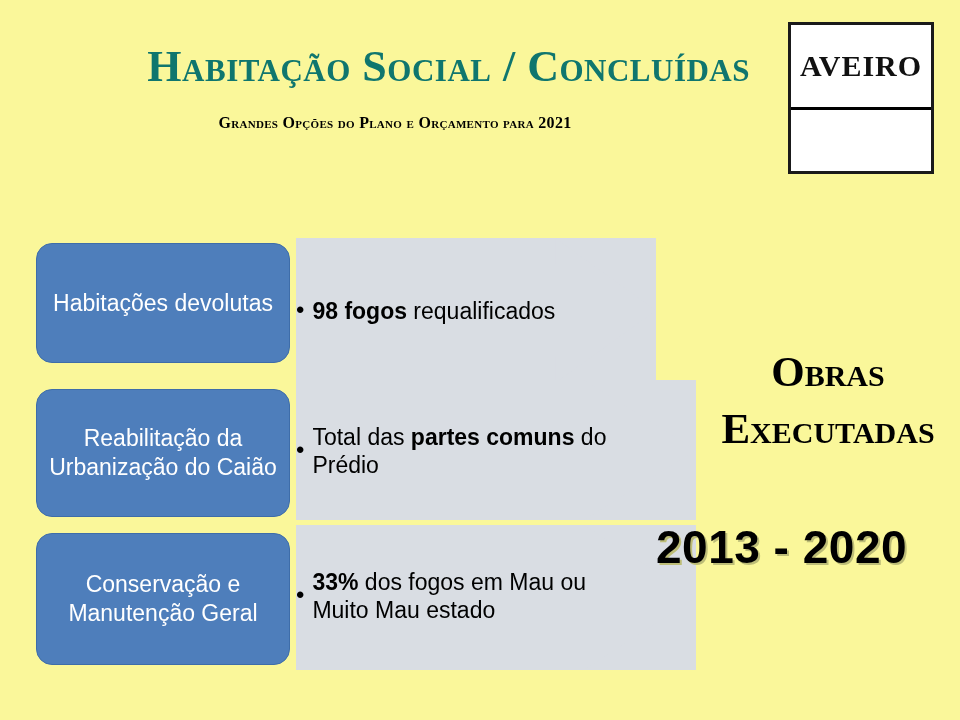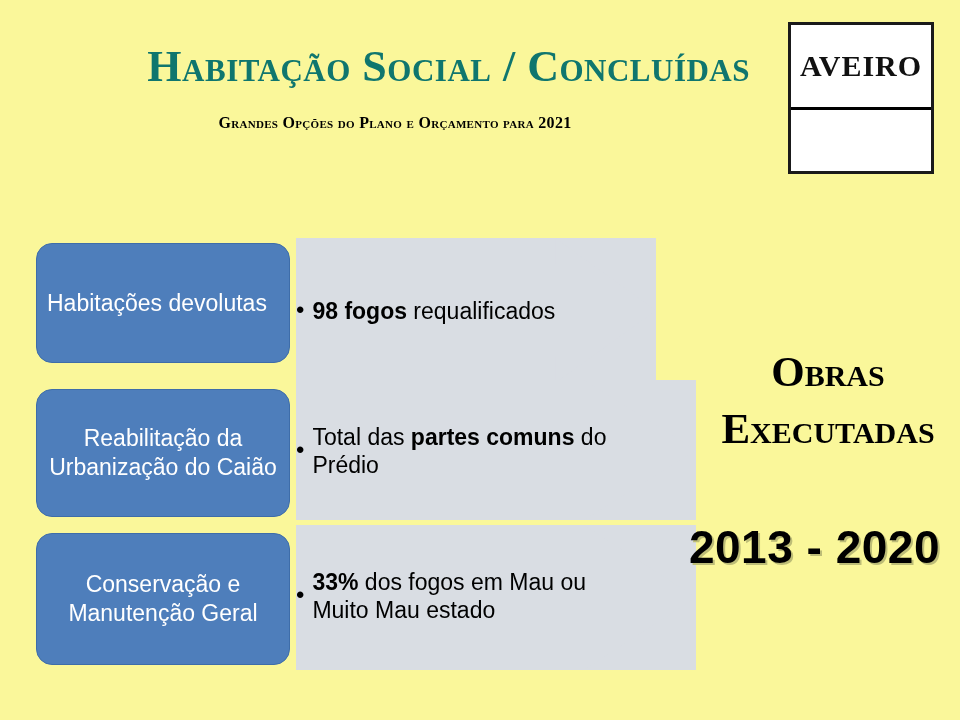--- a/index.html
+++ b/index.html
@@ -120,20 +120,21 @@
 
   
   .bluebox {
     position: absolute;
     background: #4e7ebb;
     border: 1px solid #3e6da9;
     border-radius: 16px;
     color: #ffffff;
     display: flex;
     align-items: center;
+    justify-content: center;
     text-align: center;
     font-size: 23px;
     line-height: 1.25;
     box-sizing: border-box;
     padding: 4px 10px;
   }
 
   
   .obras {
     position: absolute;
@@ -147,21 +148,21 @@
     font-variant: small-caps;
     color: #000000;
     line-height: 1.32;
     margin-top: 39px;
   }
   .years {
     position: absolute;
     left: 656px;
     top: 520px;
     width: 284px;
-    text-align: right;
+    text-align: left;
     font-family: "Liberation Sans", sans-serif;
     font-weight: bold;
     font-size: 46px;
     color: #000000;
     text-shadow: 2px 2px 0 #bdbd77;
     letter-spacing: 0.5px;
   }
 </style>
 </head>
 <body>

